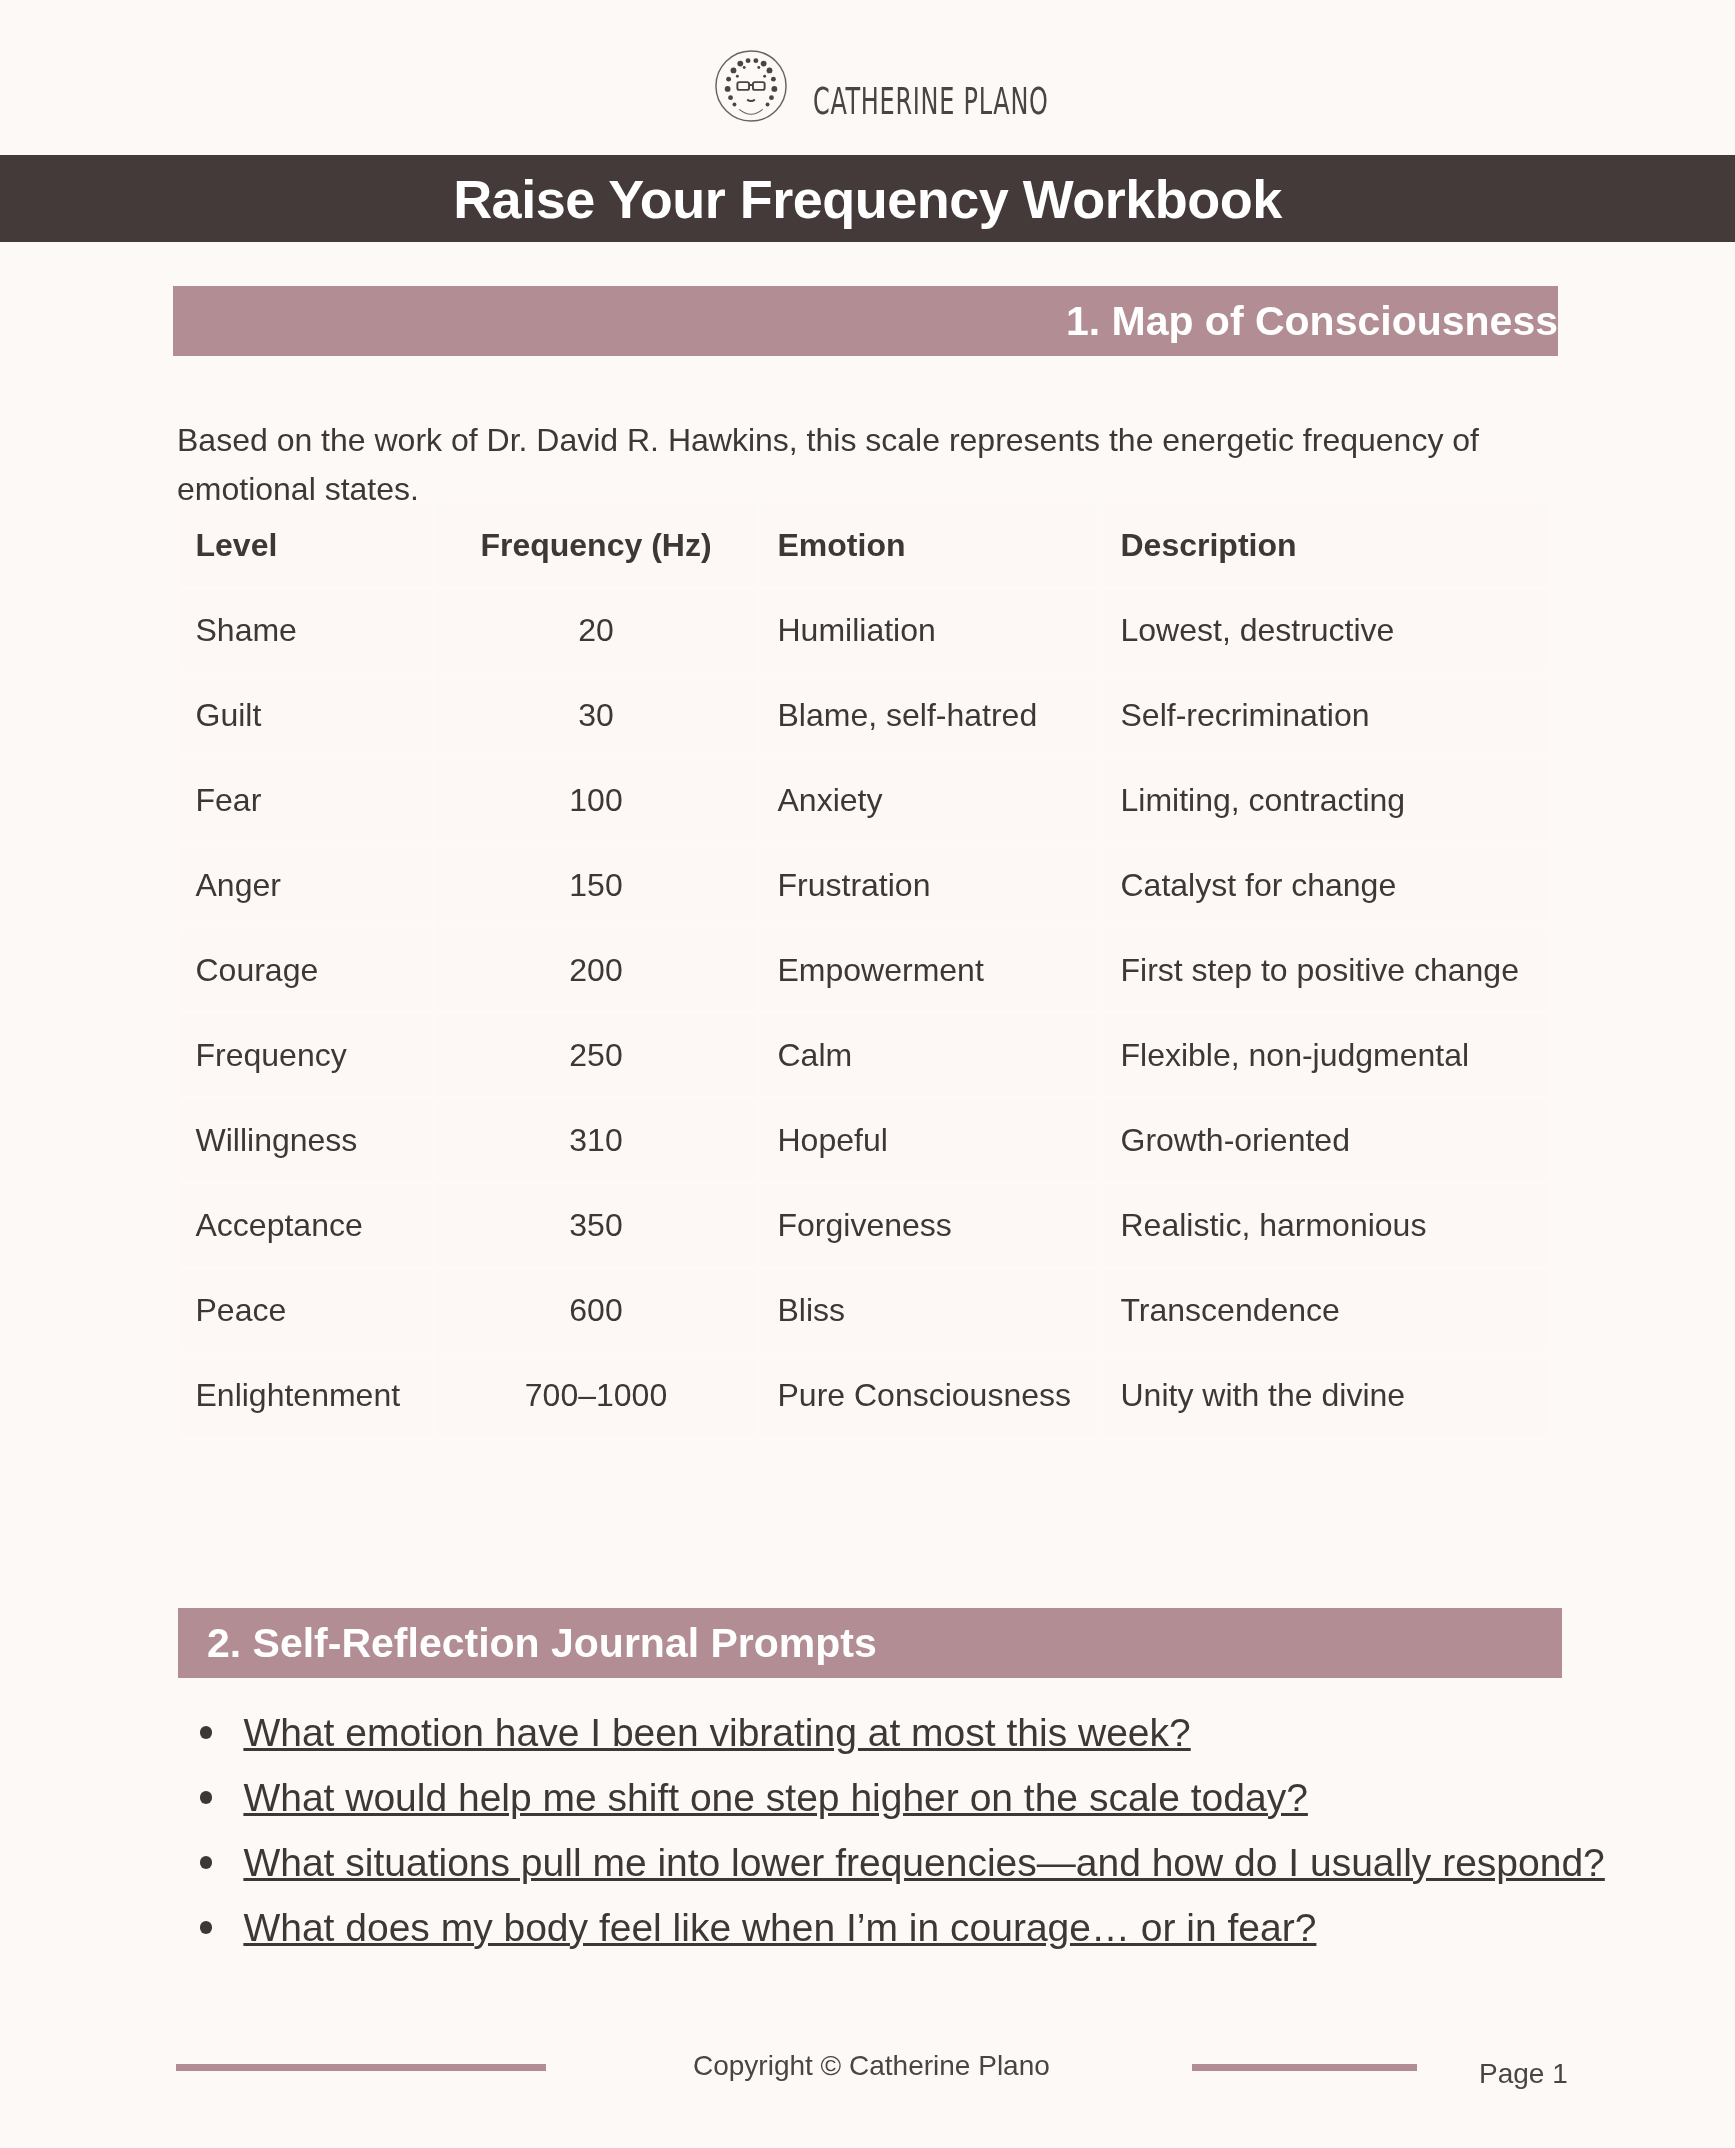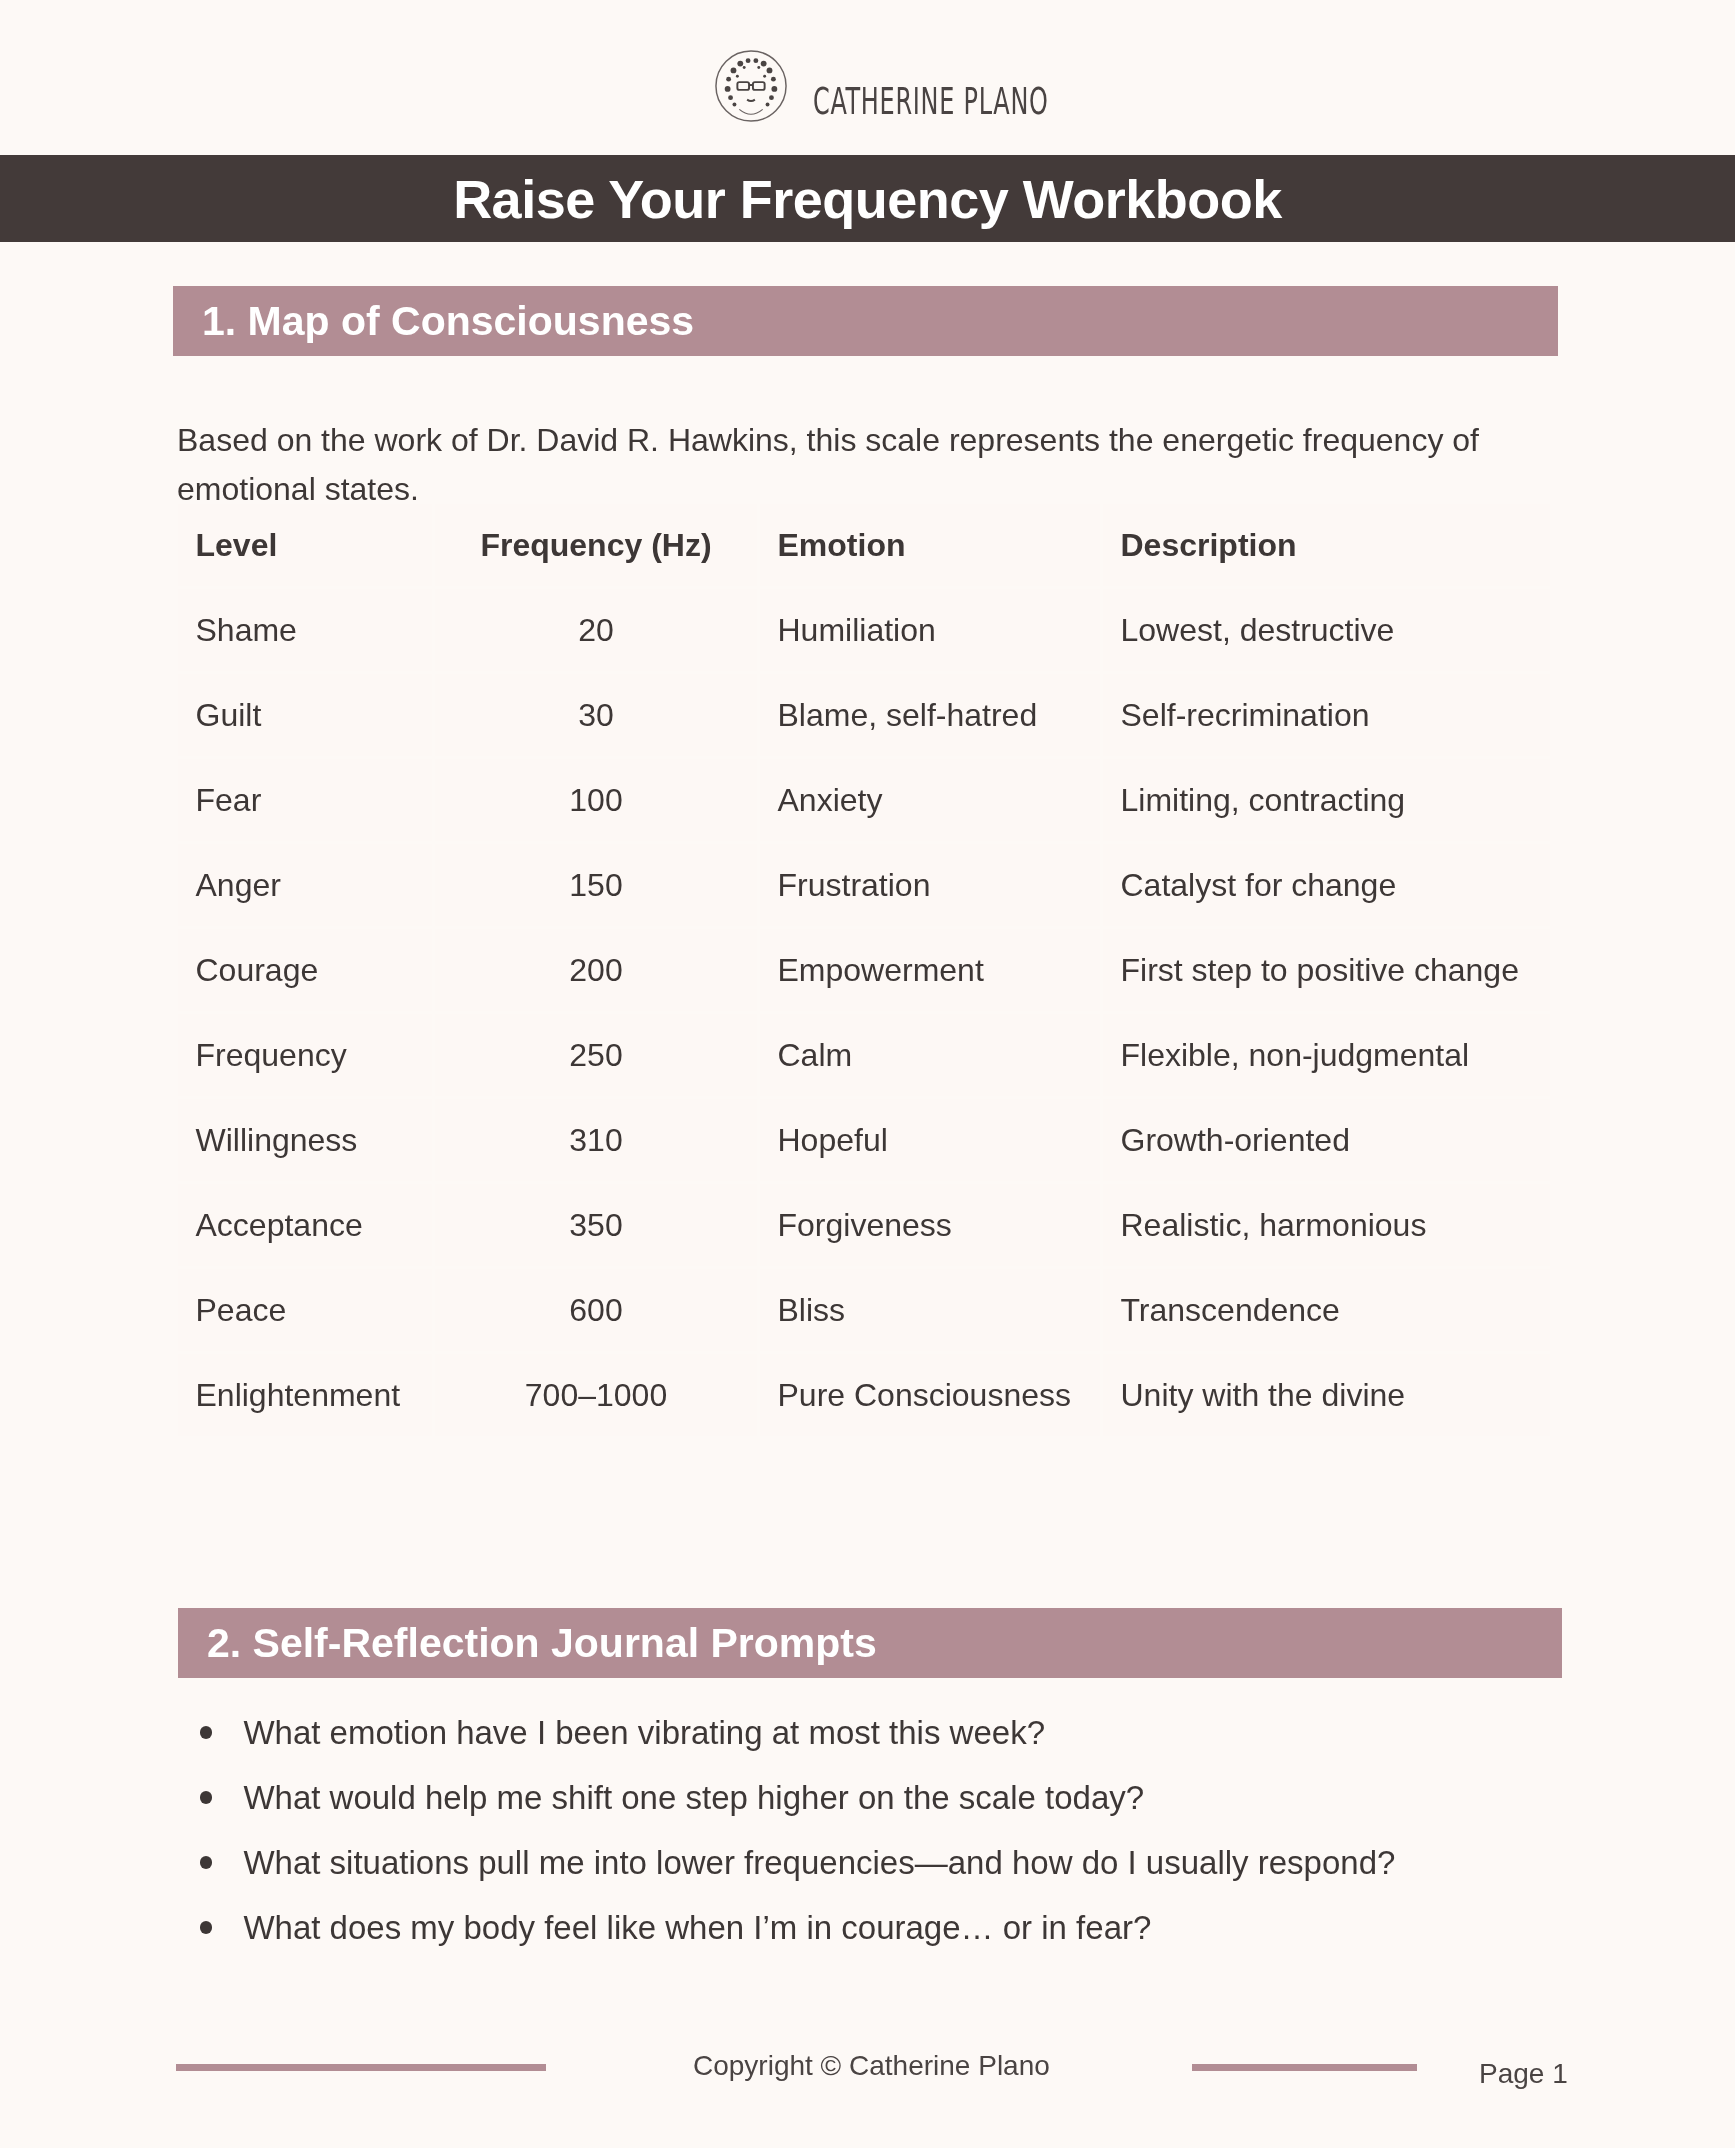--- a/index.html
+++ b/index.html
@@ -16,39 +16,39 @@
   .title-bar {
     position:absolute; left:0; top:155px; width:1735px; height:87px; background:#433a39;
     display:flex; align-items:center; justify-content:center;
   }
   .title-bar h1 { margin:16px; color:#ffffff; font-size:54px; font-weight:bold; letter-spacing:-0.5px; }
   .section-head {
     position:absolute; background:#b28d94; height:70px; display:flex; align-items:center;
     box-sizing:border-box; padding-left:29px;
   }
   .section-head h2 { margin:0; color:#ffffff; font-size:41px; font-weight:bold; }
-  #sec1 { left:173px; top:286px; width:1385px; }
+  #sec1 { left:173px; top:286px; width:1385px;justify-content:flex-end; }
   #sec2 { left:178px; top:1608px; width:1384px; }
   .intro {
     position:absolute; left:177px; top:384px; width:1378px; font-size:32px; line-height:49px; color:#3d3736;
   }
   table.map {
     position:absolute; left:175px; top:501px; width:1378px; border-collapse:separate; border-spacing:3.9px 3.9px;
     font-size:32px; color:#3d3736;
   }
   table.map th, table.map td {
     height:82px; padding:0 0 0 17.5px; text-align:left; vertical-align:middle; background:#fdf8f5;
   }
   table.map th { font-weight:bold; }
   table.map .c-freq { text-align:center; padding:0; }
   table.map col.level { width:254px; }
   table.map col.freq { width:322px; }
   table.map col.emo { width:340px; }
   ul.prompts {
-    position:absolute; left:194px; top:1700px; margin:0; padding:0; list-style:none; font-size:33px; color:#3d3736;
+    position:absolute; left:194px; top:1700px; margin:0; padding:0; list-style:none; font-size:39px; color:#3d3736;text-decoration:underline;
   }
   ul.prompts li { height:65px; display:flex; align-items:center; }
   ul.prompts .dot { width:12.6px; height:12.6px; border-radius:50%; background:#3d3736; margin-right:31px; margin-left:5.8px; }
   .footer { position:absolute; left:0; top:2038px; width:1735px; height:58px;padding-left:36px; }
   .footer .rule { position:absolute; height:6.8px; background:#b28d94; top:26px; }
   .footer .copy { position:absolute; left:693px; top:11.6px; font-size:28px; color:#4a4443; }
   .footer .page { position:absolute; left:1479px; top:20px; font-size:28px; color:#4a4443; }
 </style>
 </head>
 <body>

